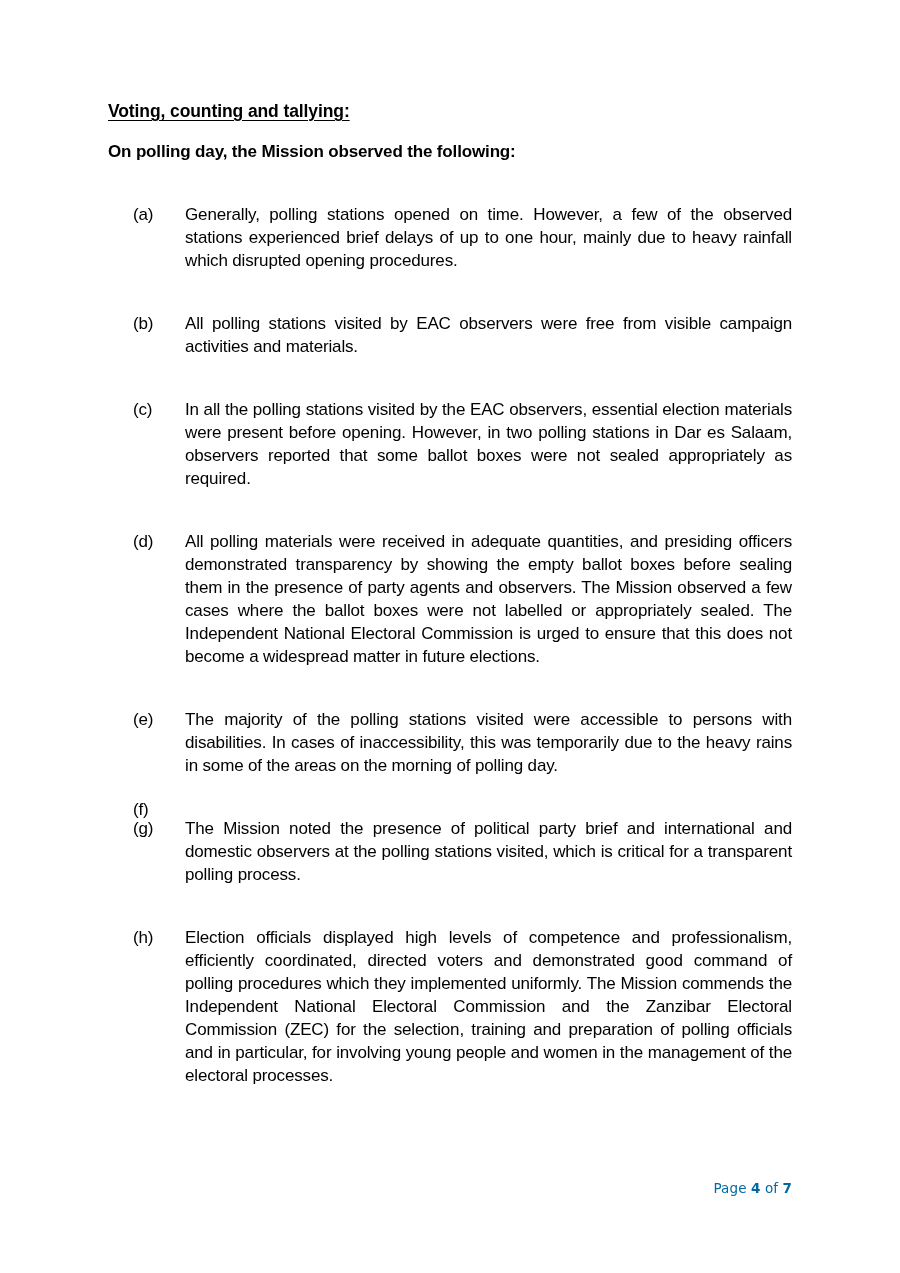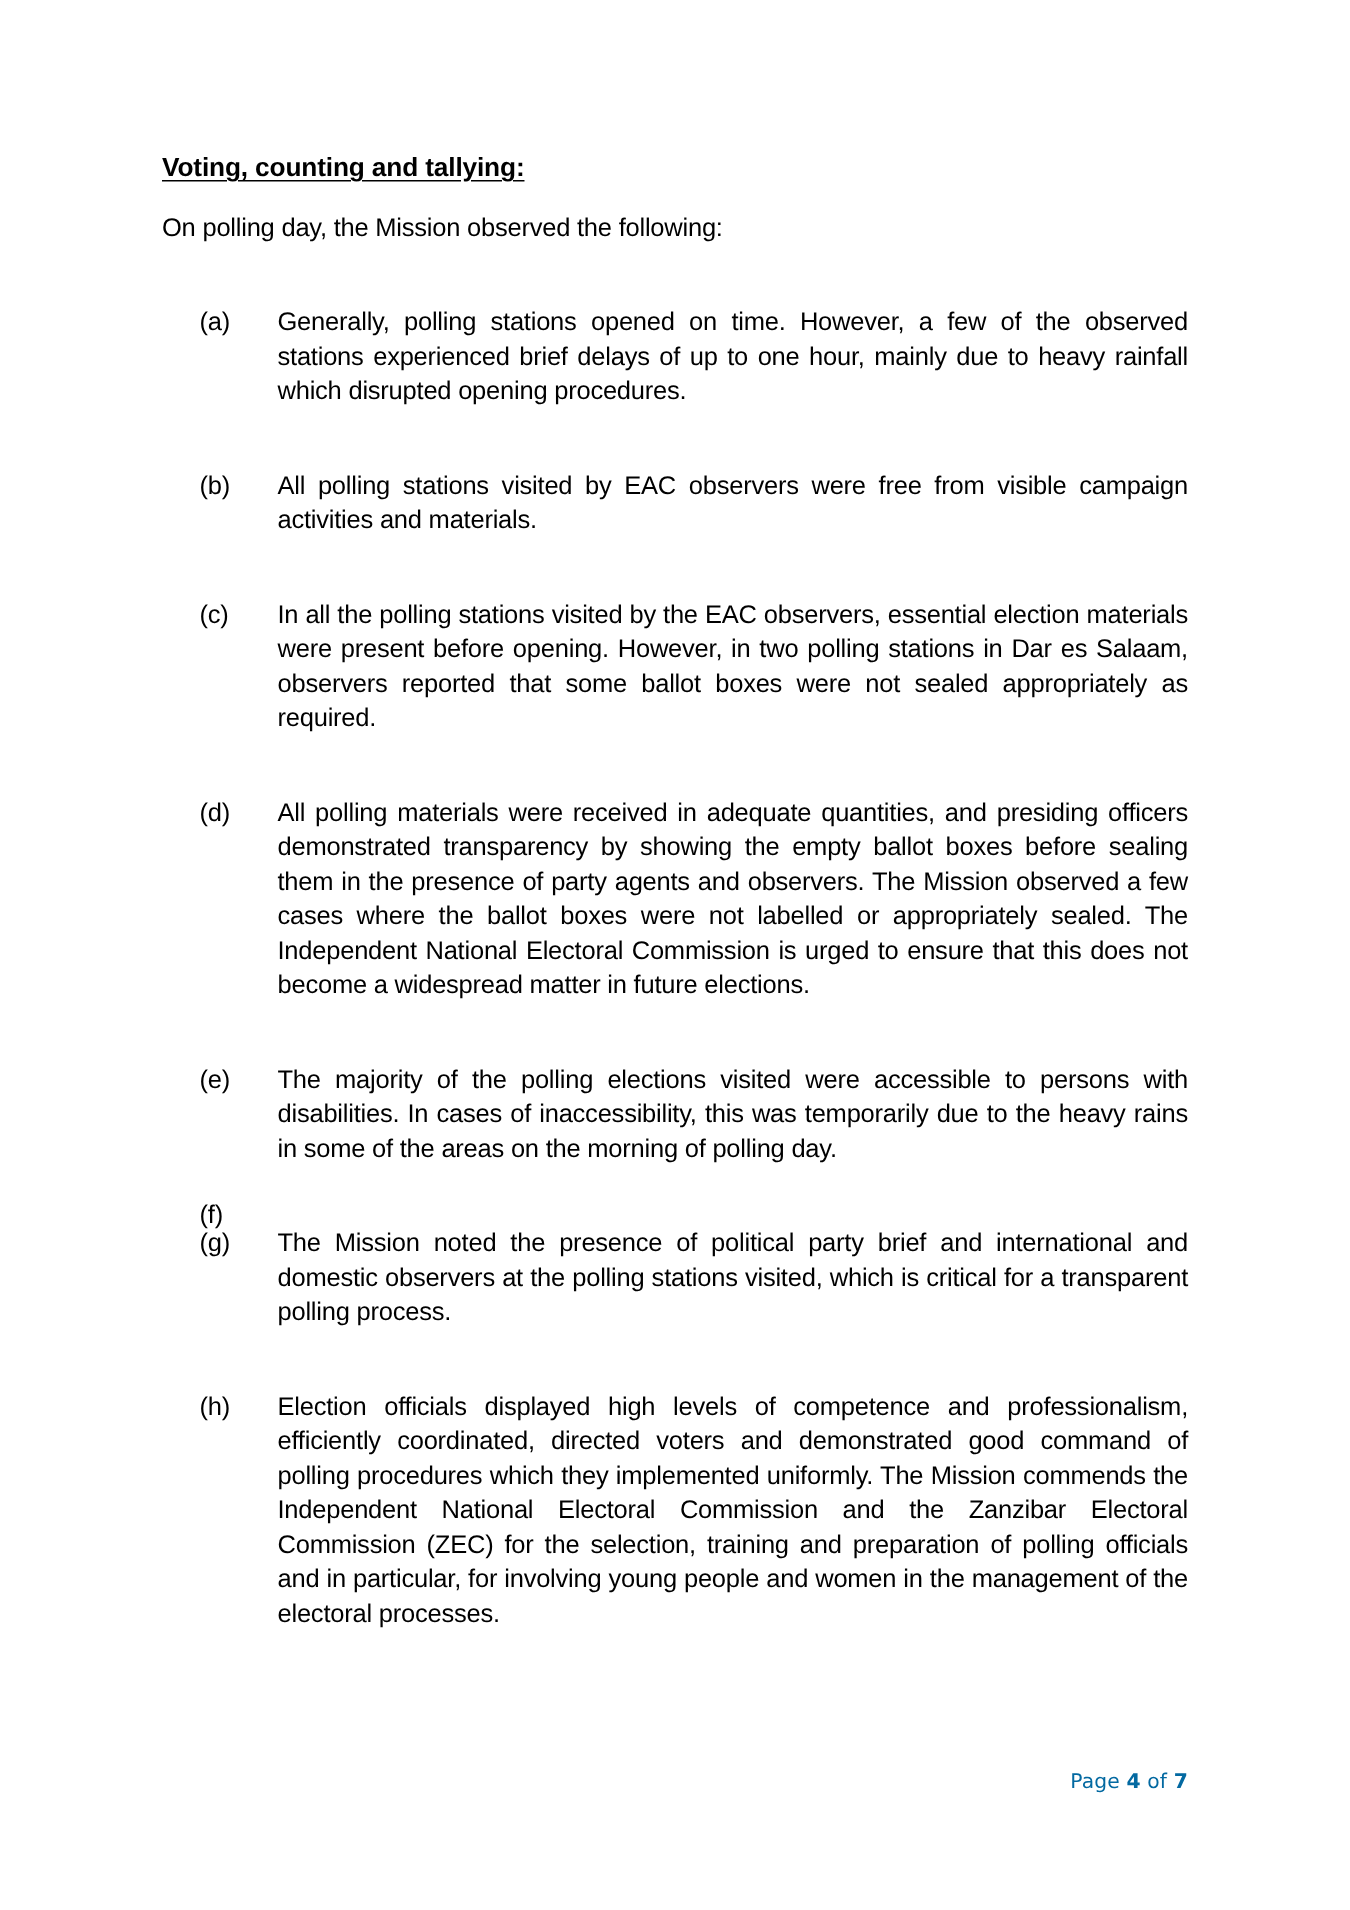--- a/index.html
+++ b/index.html
@@ -45,20 +45,21 @@
   }
 
   
   .intro {
     font-family: "Liberation Sans", sans-serif;
     font-size: 17px;
     color: #000000;
     line-height: 23px;
     margin: 0 0 22px 0;
     letter-spacing: -0.15px;
+    font-weight: bold;
   }
 
   
   .list {
     margin: 0;
     padding: 0;
     list-style: none;
   }
 
   .list-item {
@@ -150,21 +151,21 @@
         <span class="item-text">In all the polling stations visited by the EAC observers, essential election materials were present before opening. However, in two polling stations in Dar es Salaam, observers reported that some ballot boxes were not sealed appropriately as required.</span>
       </div>
 
       <div class="list-item">
         <span class="item-marker">(d)</span>
         <span class="item-text">All polling materials were received in adequate quantities, and presiding officers demonstrated transparency by showing the empty ballot boxes before sealing them in the presence of party agents and observers. The Mission observed a few cases where the ballot boxes were not labelled or appropriately sealed. The Independent National Electoral Commission is urged to ensure that this does not become a widespread matter in future elections.</span>
       </div>
 
       <div class="list-item">
         <span class="item-marker">(e)</span>
-        <span class="item-text">The majority of the polling elections visited were accessible to persons with disabilities. In cases of inaccessibility, this was temporarily due to the heavy rains in some of the areas on the morning of polling day.</span>
+        <span class="item-text">The majority of the polling stations visited were accessible to persons with disabilities. In cases of inaccessibility, this was temporarily due to the heavy rains in some of the areas on the morning of polling day.</span>
       </div>
 
       <div class="list-item">
         <span class="item-marker">(f)</span>
       </div>
 
       <div class="list-item">
         <span class="item-marker">(g)</span>
         <span class="item-text">The Mission noted the presence of political party brief and international and domestic observers at the polling stations visited, which is critical for a transparent polling process.</span>
       </div>

